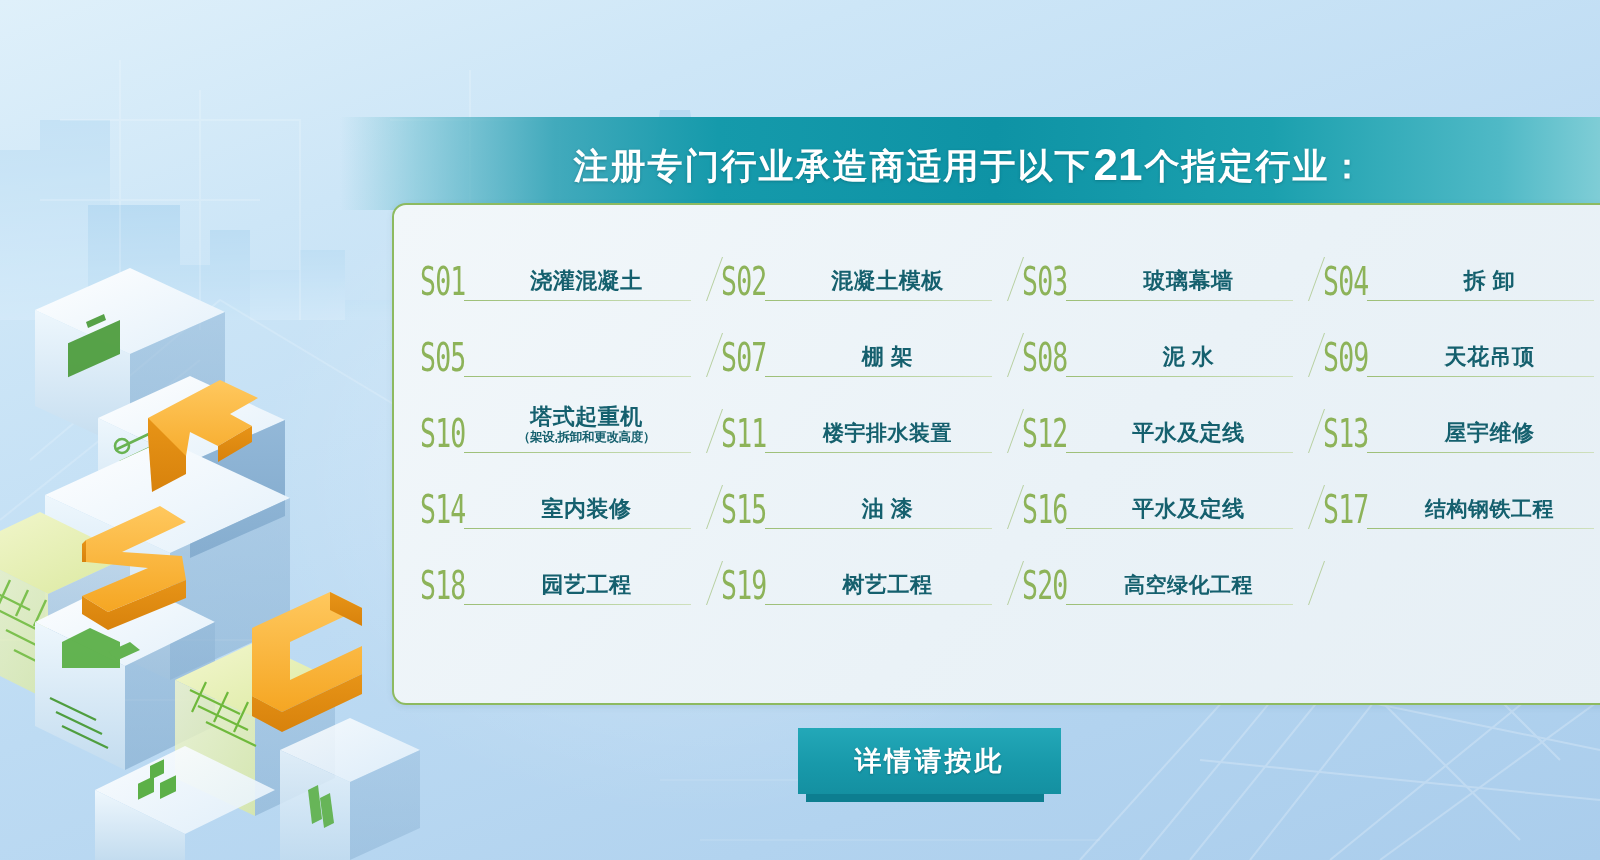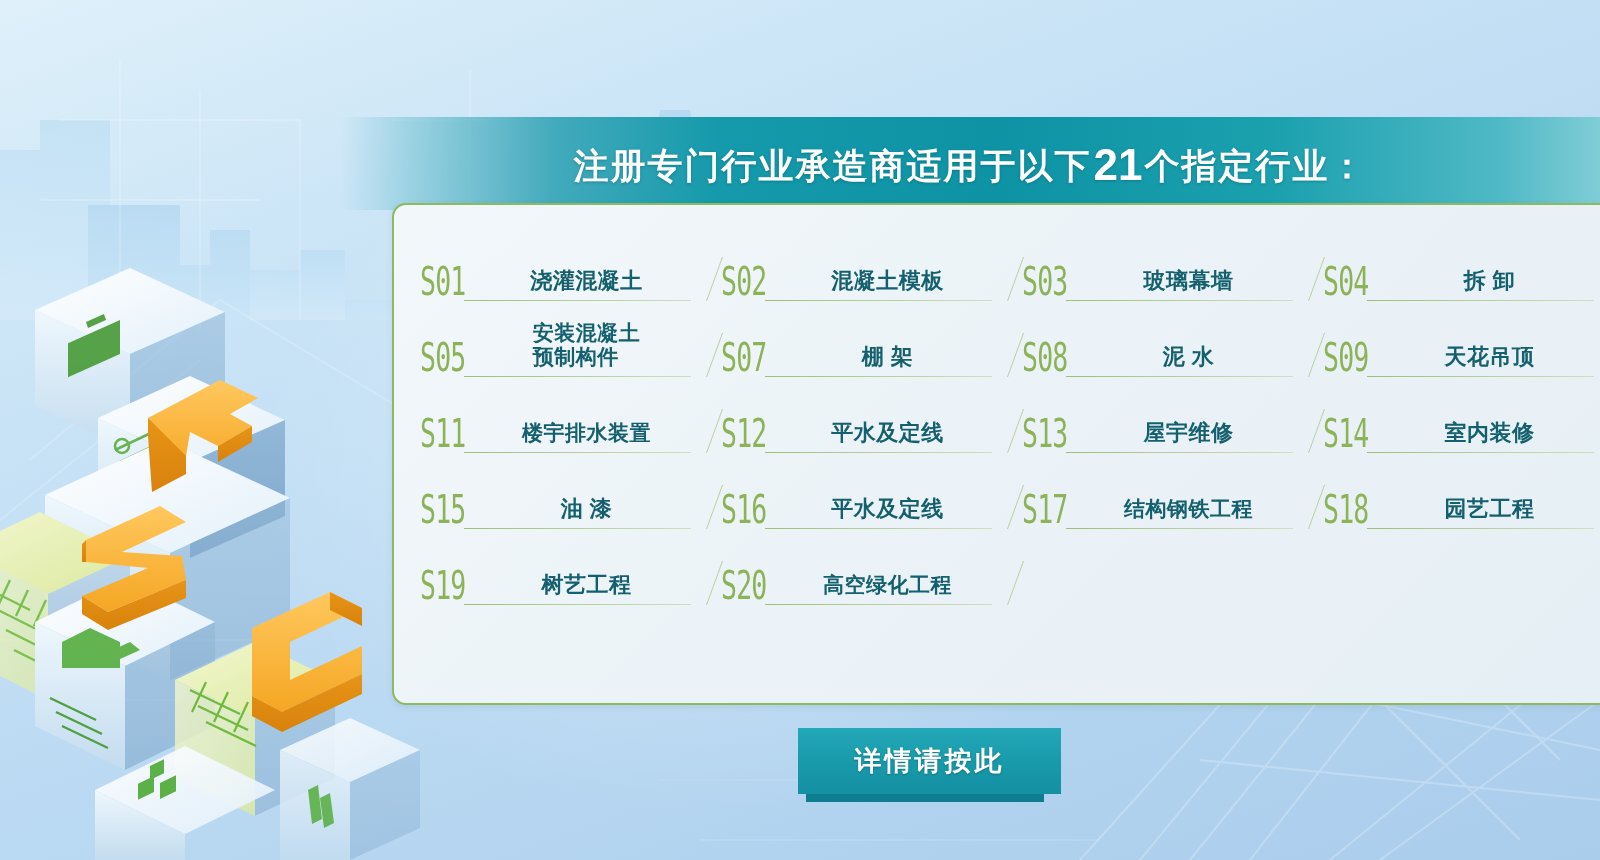--- a/index.html
+++ b/index.html
@@ -126,21 +126,21 @@
     justify-content: flex-end;
     position: relative;
     padding-bottom: 6px;
     min-width: 0;
   }
   .label {
     color: #15606e;
     font-size: 22px;
     font-weight: bold;
     line-height: 1.15;
-    text-align: left;
+    text-align: center;
     white-space: pre-line;
     letter-spacing: .5px;
   }
   .label.tight { letter-spacing: .5px; font-size: 21px; }
   .sub {
     color: #15606e;
     font-size: 12.5px;
     font-weight: bold;
     line-height: 1.2;
     text-align: center;
@@ -420,24 +420,20 @@
         <div class="cell">
           <div class="code">S04</div>
           <div class="label-wrap">
             <div class="label">拆 卸</div>
           </div>
           <div class="underline"></div>
           <div class="slash"></div>
         </div>
         <div class="cell">
           <div class="code">S05</div>
-          <div class="label-wrap">
-            <div class="label tight">安装混凝土
-预制构件</div>
-          </div>
           <div class="underline"></div>
           <div class="slash"></div>
         </div>
         <div class="cell">
           <div class="code">S07</div>
           <div class="label-wrap">
             <div class="label">棚 架</div>
           </div>
           <div class="underline"></div>
           <div class="slash"></div>
@@ -447,20 +443,29 @@
           <div class="label-wrap">
             <div class="label">泥 水</div>
           </div>
           <div class="underline"></div>
           <div class="slash"></div>
         </div>
         <div class="cell">
           <div class="code">S09</div>
           <div class="label-wrap">
             <div class="label">天花吊顶</div>
+          </div>
+          <div class="underline"></div>
+          <div class="slash"></div>
+        </div>
+        <div class="cell">
+          <div class="code">S10</div>
+          <div class="label-wrap">
+            <div class="label">塔式起重机</div>
+            <div class="sub">（架设,拆卸和更改高度）</div>
           </div>
           <div class="underline"></div>
           <div class="slash"></div>
         </div>
         <div class="cell">
           <div class="code">S11</div>
           <div class="label-wrap">
             <div class="label tight">楼宇排水装置</div>
           </div>
           <div class="underline"></div>

